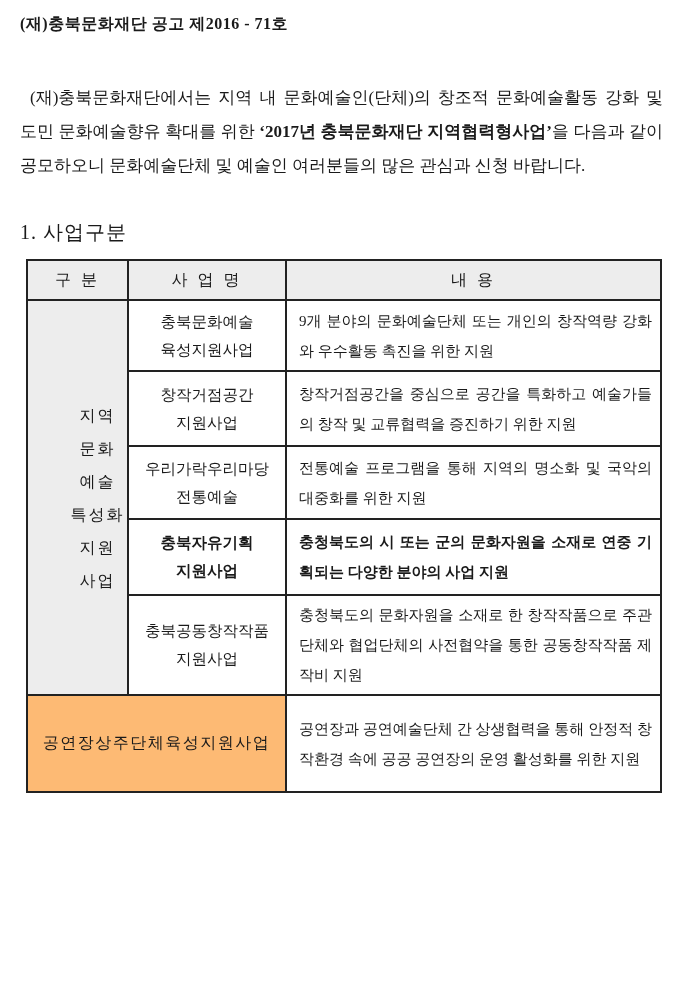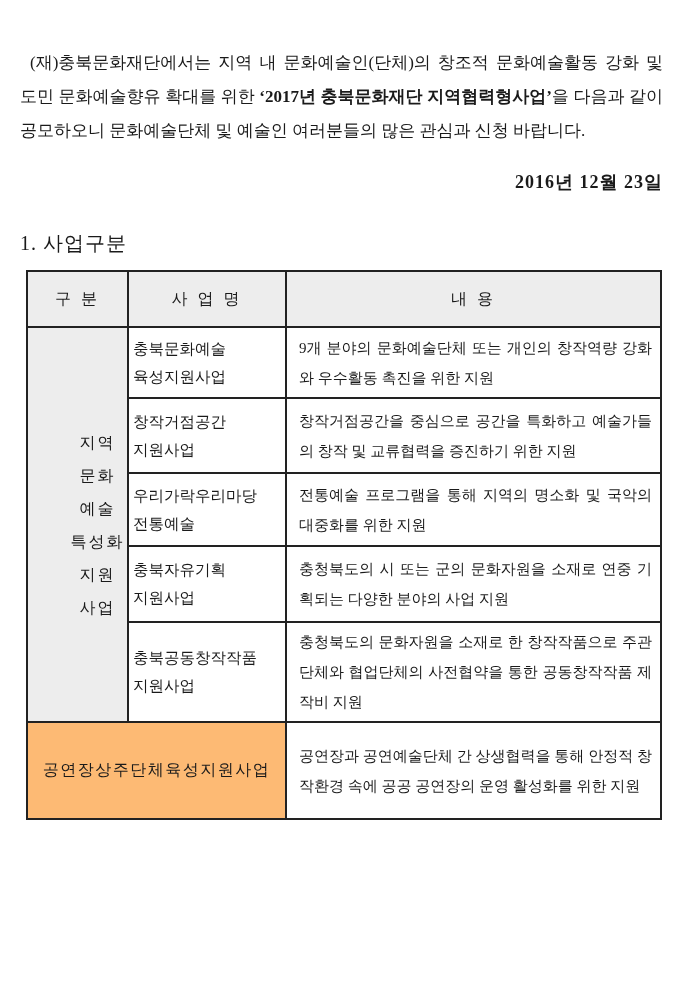--- a/index.html
+++ b/index.html
@@ -70,36 +70,36 @@
     vertical-align:middle;
     padding:0;
     box-sizing:border-box;
   }
   .biz-table th{
     background:#ededed;
     font-weight:400;
     font-size:16px;
     letter-spacing:3px;
     text-align:center;
-    height:56px;
+    height:40px;
   }
   tr.r1{height:71px;} tr.r2{height:75px;} tr.r3{height:73px;}
-  tr.r4{height:76px;} tr.r5{height:96px;} tr.r6{height:97px;}
+  tr.r4{height:76px;font-weight:bold;} tr.r5{height:96px;} tr.r6{height:97px;}
   td.group-cell{
     background:#ededed;
     text-align:center;
     padding-left:40px;
   }
   .group-line{
     font-size:16px;
     line-height:33px;
     letter-spacing:2px;
   }
   td.name-cell{
-    text-align:left;
+    text-align:center;
     word-break:keep-all;
     line-height:28px;
     font-size:15.5px;
     padding:2px 4px;
   }
   td.desc-cell{
     text-align:justify;
     word-break:normal;
     line-height:30px;
     font-size:15px;
@@ -110,25 +110,25 @@
     text-align:center;
     font-size:16px;
     letter-spacing:1.5px;
   }
 </style>
 </head>
 <body>
 
 <div class="page">
 
+  <div class="notice-no">(재)충북문화재단 공고 제2016 - 71호</div>
 
 
   <p class="intro"><span>(재)충북문화재단에서는 지역 내 문화예술인(단체)의 창조적 문화예술활동 강화 및 도민 문화예술향유 확대를 위한 </span><strong>‘2017년 충북문화재단 지역협력형사업’</strong><span>을 다음과 같이 공모하오니 문화예술단체 및 예술인 여러분들의 많은 관심과 신청 바랍니다.</span></p>
 
-  <div class="date-line">2016년 12월 23일</div>
 
 
   <div class="section-heading">1. 사업구분</div>
 
   <table class="biz-table">
     <colgroup>
       <col class="c-group">
         <col class="c-name">
         <col class="c-desc">
     </colgroup>

